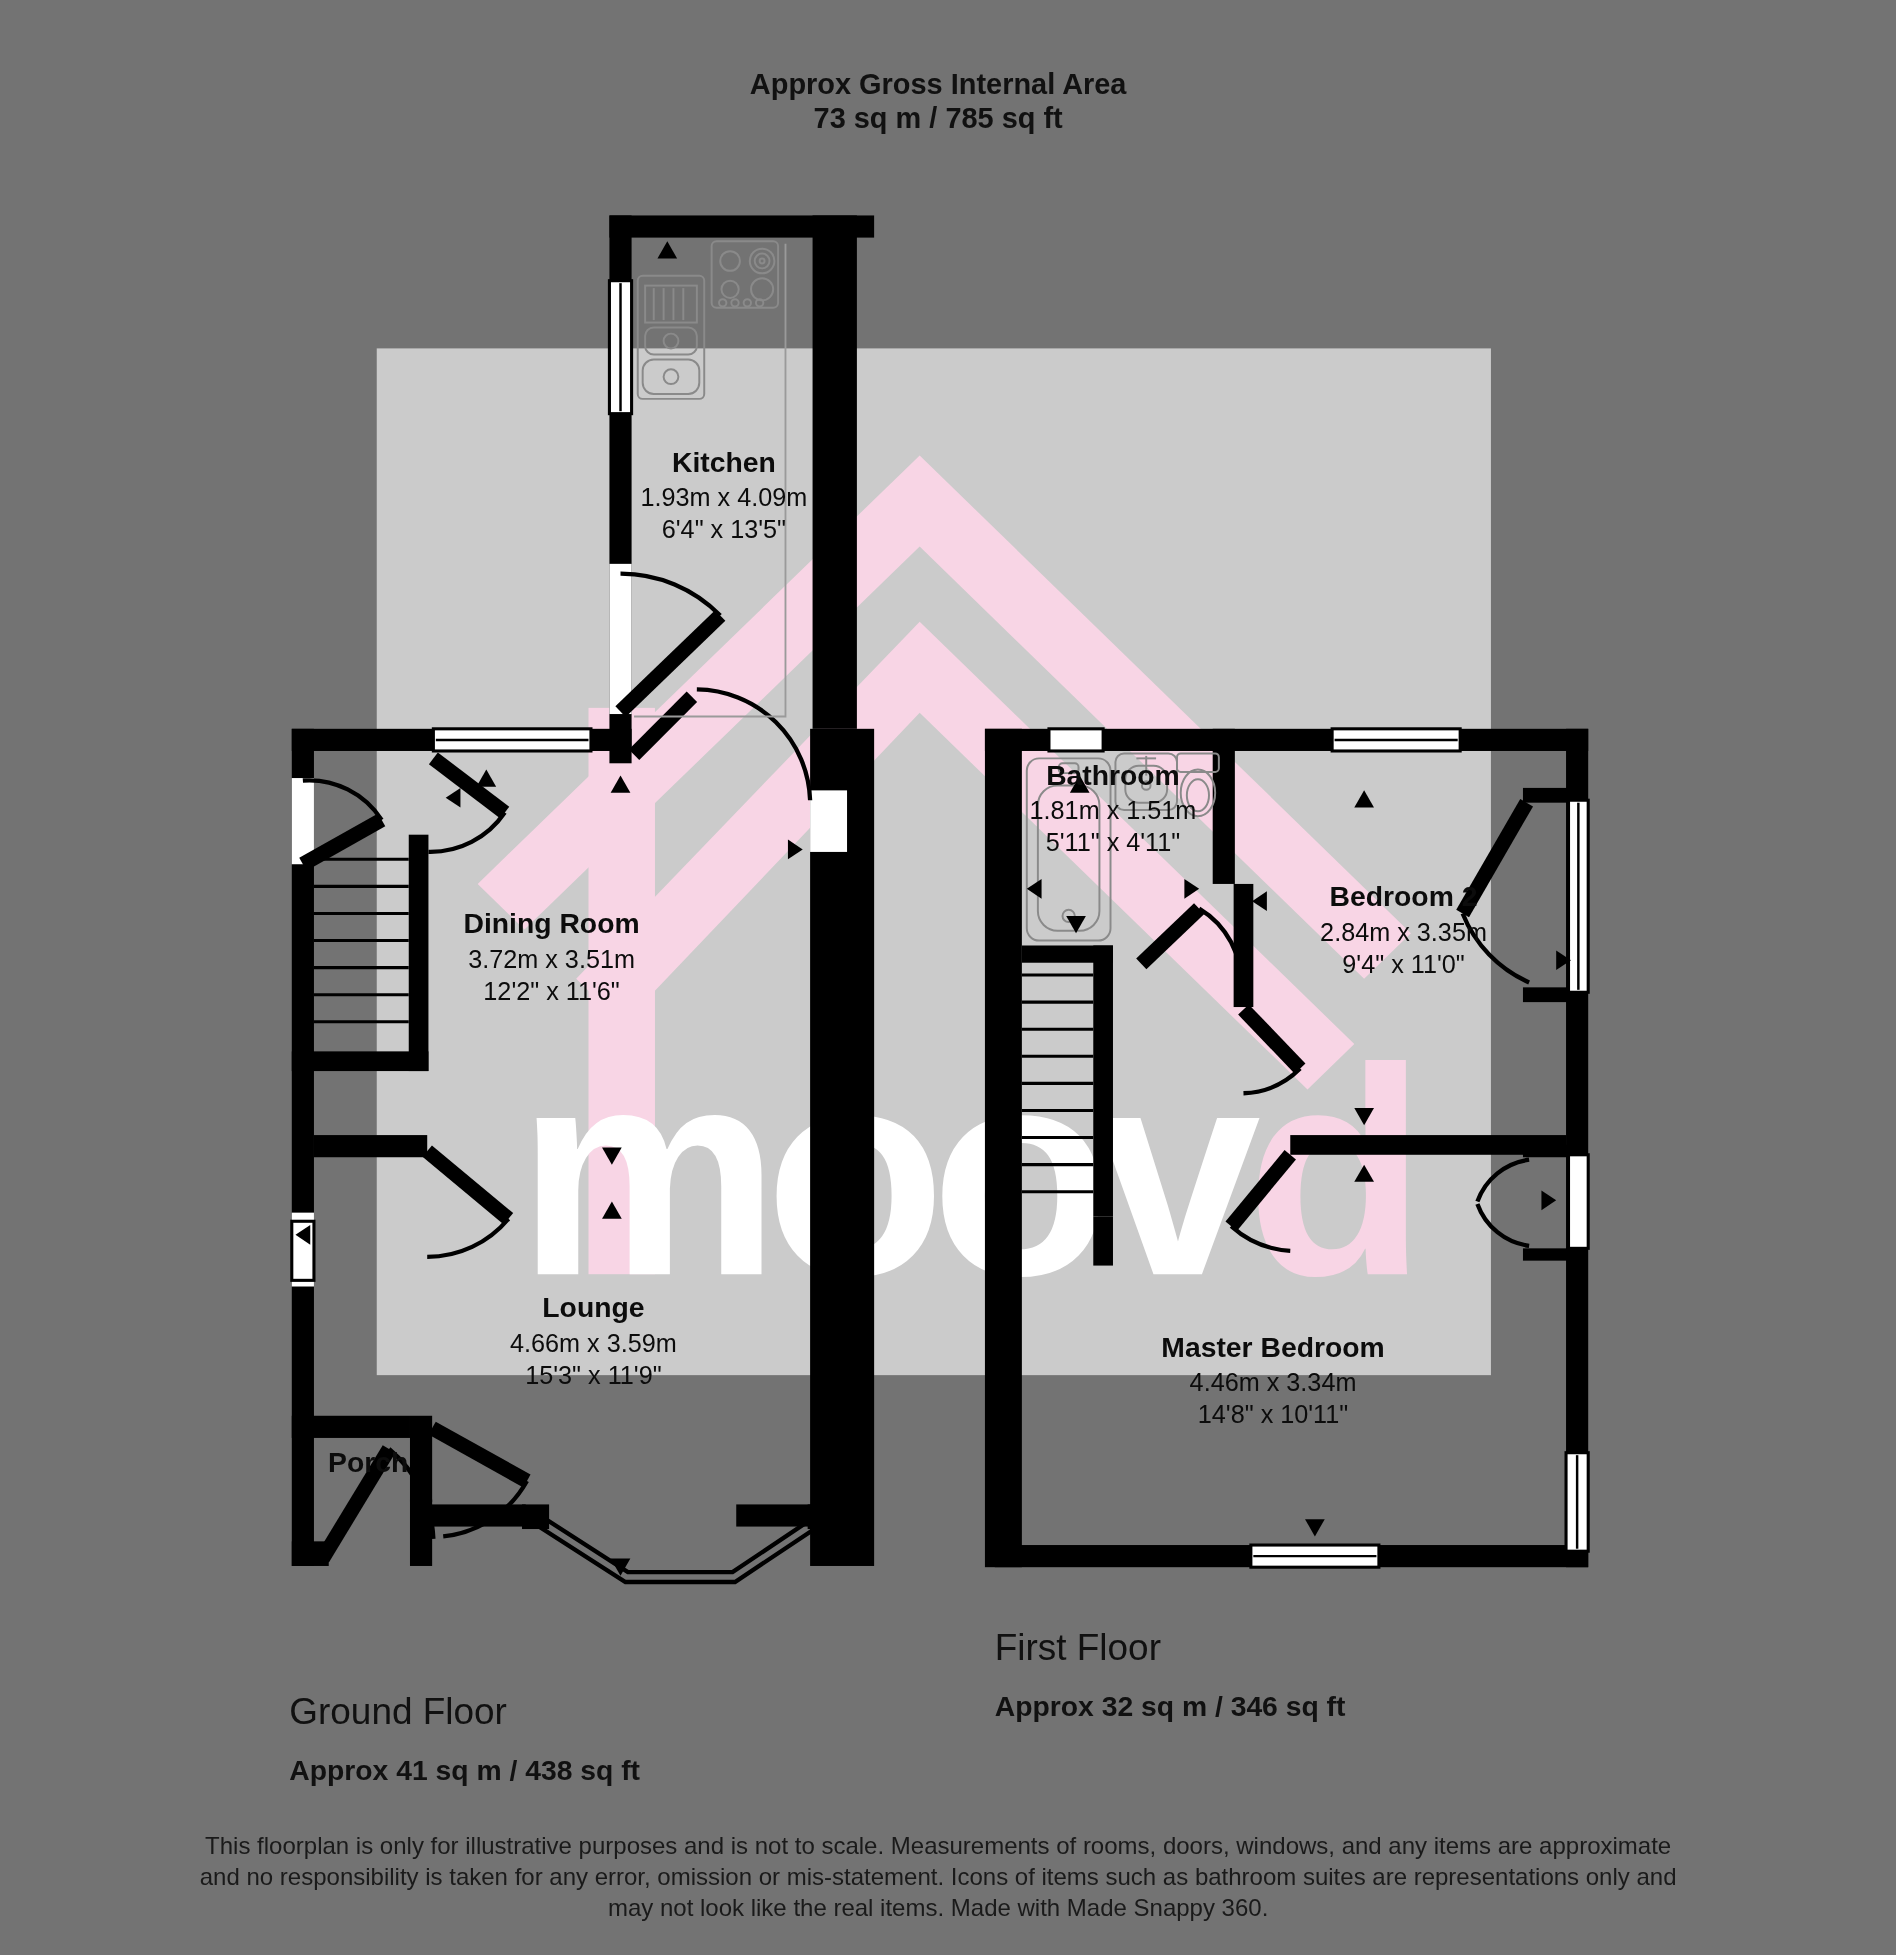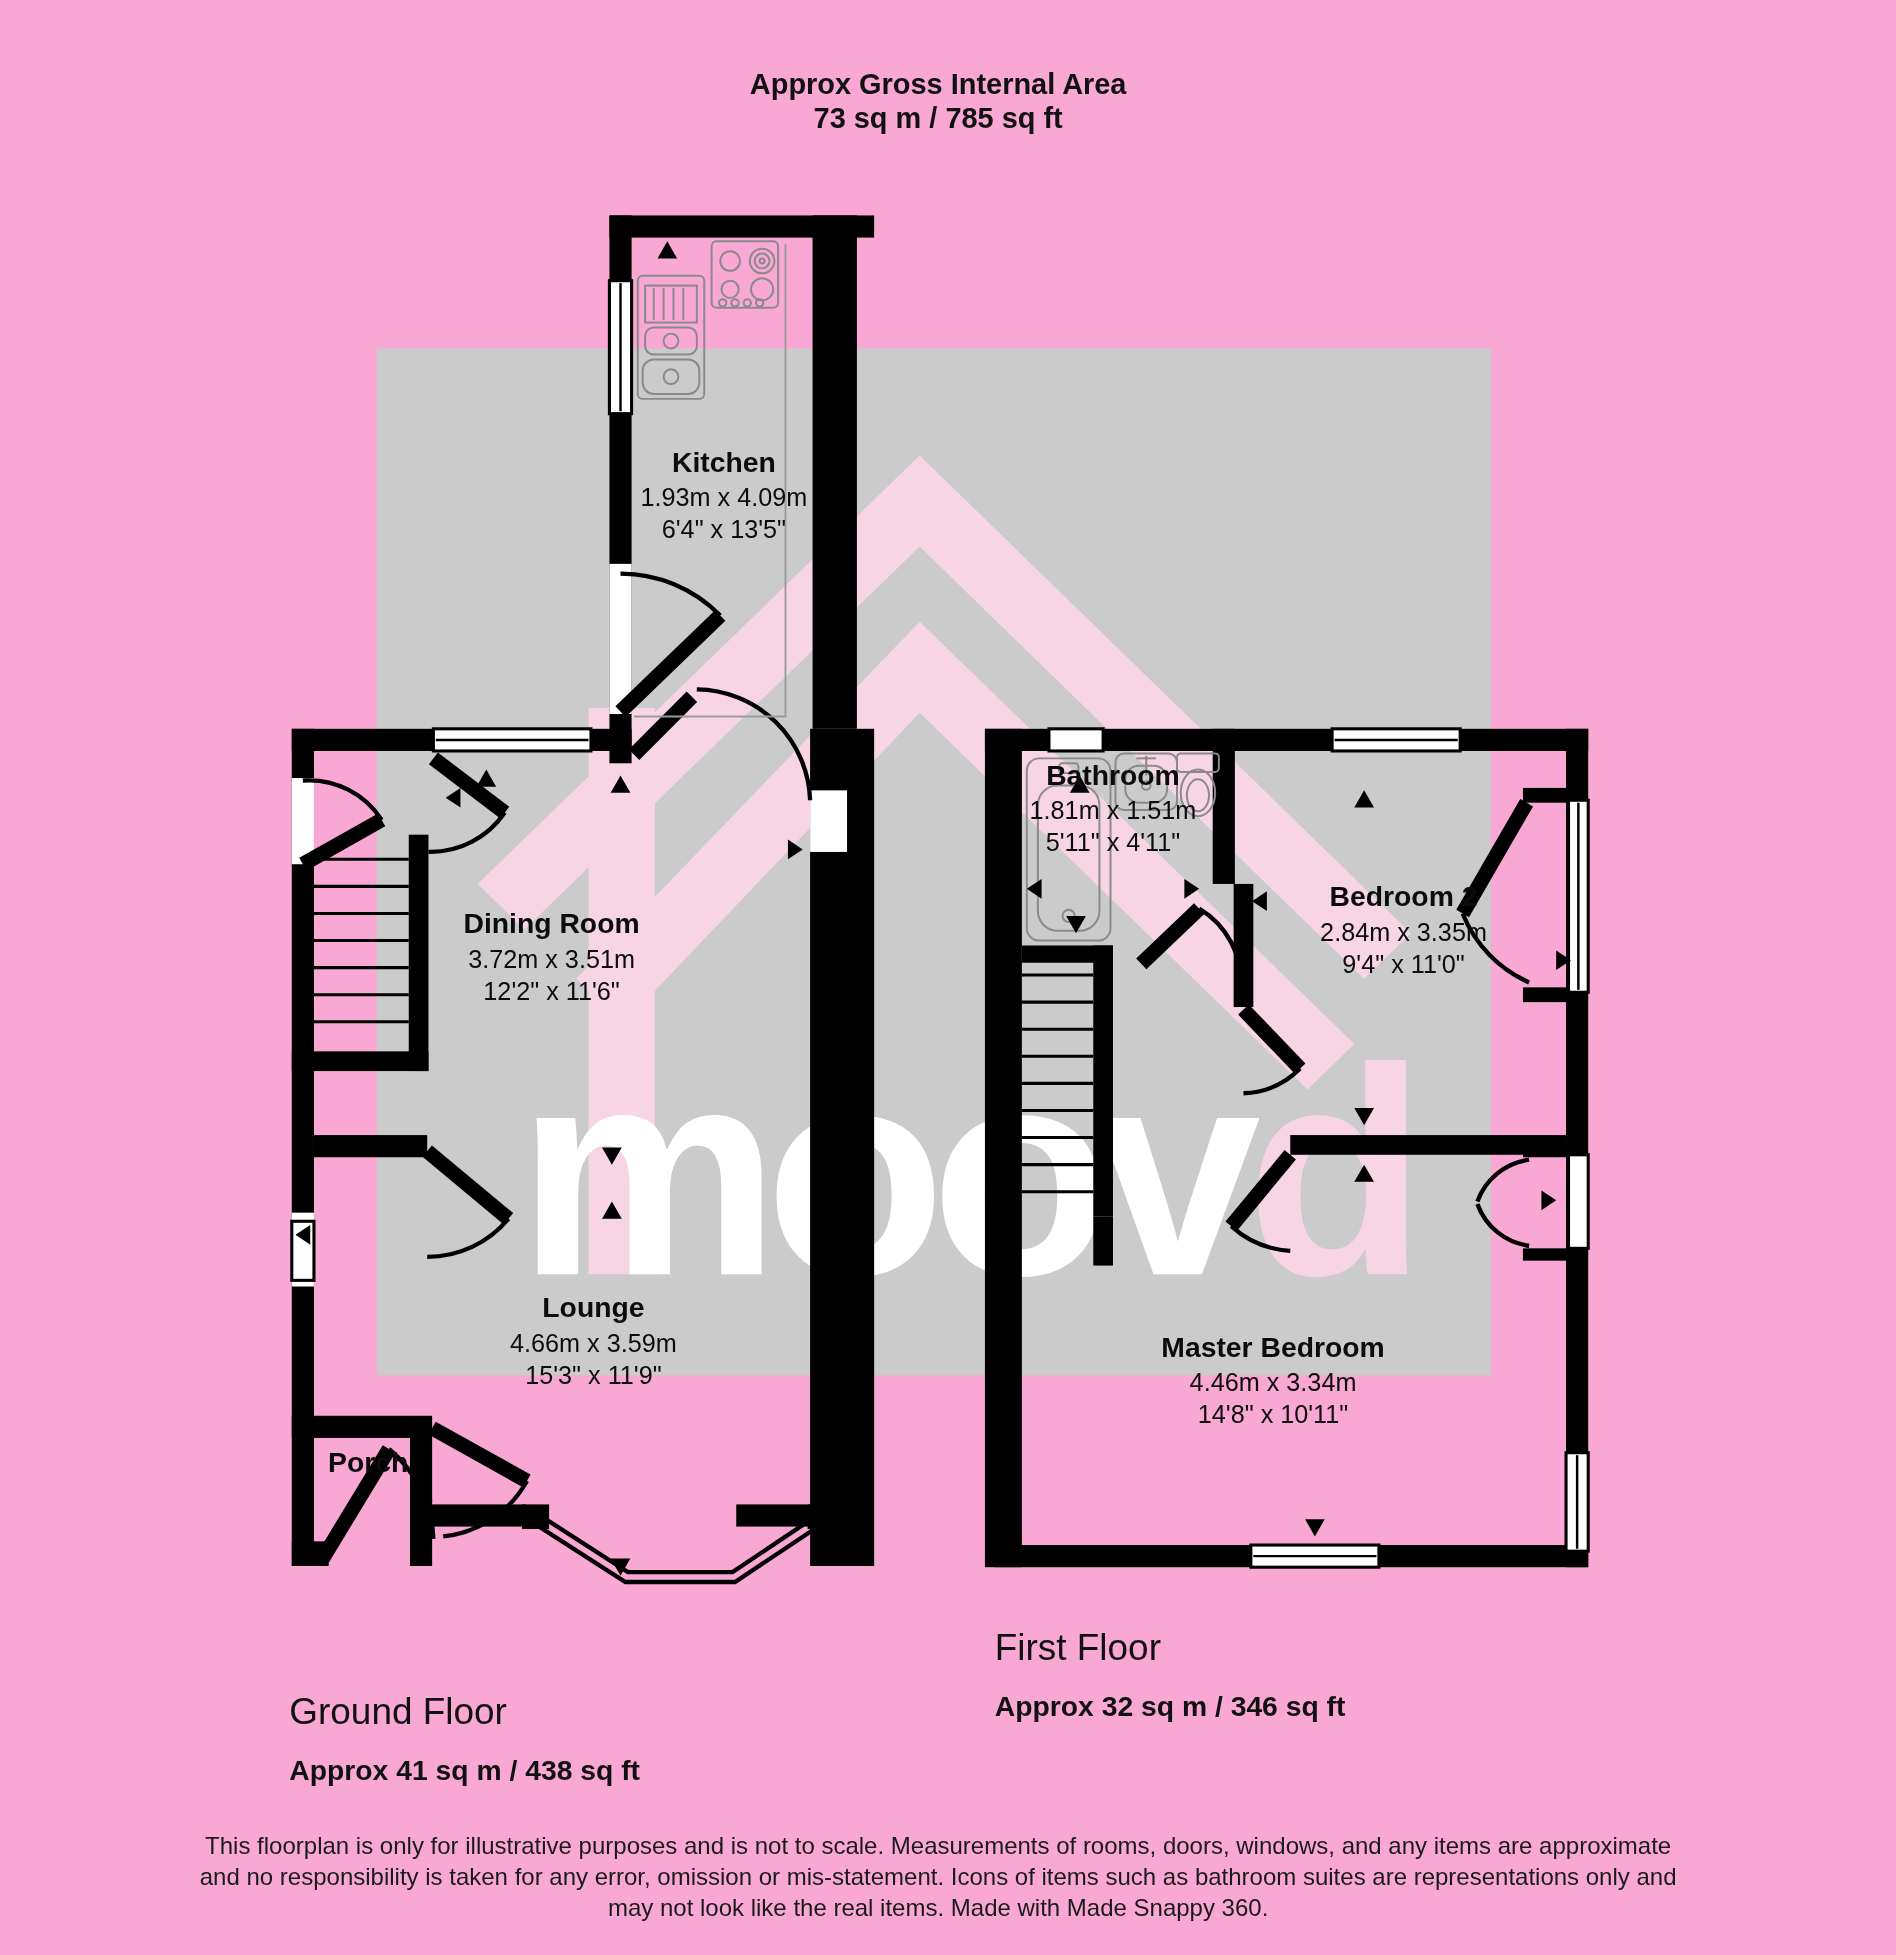--- a/index.html
+++ b/index.html
@@ -1,16 +1,16 @@
 <!DOCTYPE html>
 <html style="font-size:7.6px"><head>
 <meta charset="utf-8">
 <style>
   html,body{margin:0;padding:0;background:#ffffff;}
-  .page{width:1896px;height:1955px;position:relative;background:#f9a8d4;overflow:hidden;
+  .page{width:1896px;height:1955px;position:relative;background:#737373;overflow:hidden;
         font-family:"Liberation Sans", sans-serif;}
   svg{display:block;}
   text{font-family:"Liberation Sans", sans-serif;}
   .room-name{font-weight:bold;font-size:23px;fill:#0c0c0c;}
   .room-dim{font-size:20.5px;fill:#0c0c0c;}
   .floor-name{font-size:30px;fill:#111;}
   .floor-area{font-size:23px;font-weight:bold;fill:#111;}
   .title-line{font-size:23.5px;font-weight:bold;fill:#111;}
   .footer-line{font-size:19.5px;fill:#1a1a1a;}
   .wm-word{font-weight:bold;font-size:240px;letter-spacing:-12px;}

